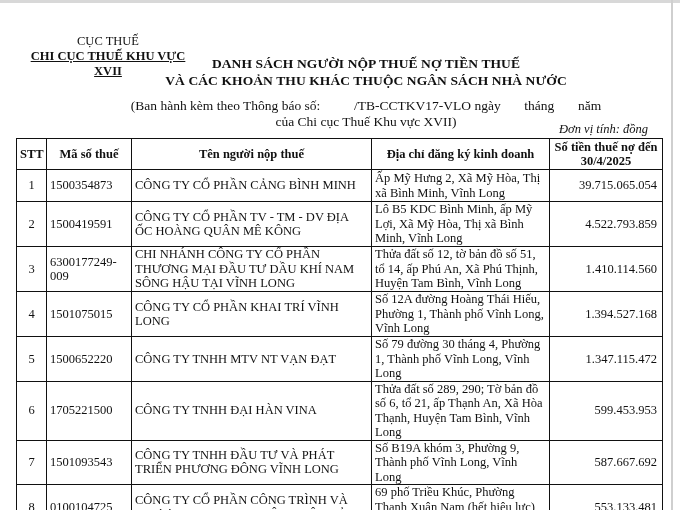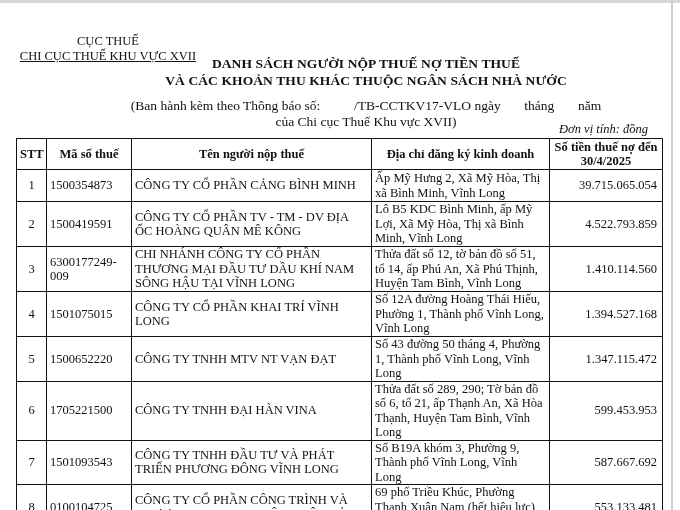--- a/index.html
+++ b/index.html
@@ -5,21 +5,21 @@
   html, body { margin: 0; padding: 0; }
   body {
     width: 680px; height: 510px; overflow: hidden; position: relative;
     background: #ffffff;
     font-family: "Liberation Serif", "DejaVu Serif", serif;
     color: #111;
   }
   .top-strip { position: absolute; left: 0; top: 0; width: 680px; height: 3px; background: #d8d8d8; }
   .page-edge { position: absolute; left: 671px; top: 0; width: 2px; height: 510px; background: #cfcfcf; }
   .agency { position: absolute; left: 18px; top: 10px; width: 180px; text-align: center; font-size: 12.5px; line-height: 15px; margin-top: 24px; }
-  .agency .sub { font-weight: normal; }
+  .agency .sub { font-weight: bold; }
   .agency .sub u { text-decoration: underline; }
   .title-block { position: absolute; left: 76px; top: 55px; width: 580px; text-align: center; }
   .title-block .t1, .title-block .t2 { font-weight: bold; font-size: 13.5px; line-height: 17px; letter-spacing: 0.1px; }
   .title-block .t3, .title-block .t4 { font-size: 13.5px; line-height: 16px; }
   .unit { position: absolute; right: 32px; top: 122px; font-style: italic; font-size: 12.5px; }
   table.debt {
     position: absolute; left: 16px; top: 138px; width: 646px;
     border-collapse: collapse; font-size: 12.5px; table-layout: fixed;
   }
   table.debt th, table.debt td { border: 1.5px solid #111; padding: 0 3px; vertical-align: middle; line-height: 14.5px; }
@@ -95,21 +95,21 @@
       <td class="stt">4</td>
       <td>1501075015</td>
       <td class="name">CÔNG TY CỔ PHẦN KHAI TRÍ VĨNH LONG</td>
       <td>Số 12A đường Hoàng Thái Hiếu, Phường 1, Thành phố Vĩnh Long, Vĩnh Long</td>
       <td class="amt">1.394.527.168</td>
     </tr>
     <tr class="r5">
       <td class="stt">5</td>
       <td>1500652220</td>
       <td class="name">CÔNG TY TNHH MTV NT VẠN ĐẠT</td>
-      <td>Số 43 đường 50 tháng 4, Phường 1, Thành phố Vĩnh Long, Vĩnh Long</td>
+      <td>Số 79 đường 30 tháng 4, Phường 1, Thành phố Vĩnh Long, Vĩnh Long</td>
       <td class="amt">1.347.115.472</td>
     </tr>
     <tr class="r6">
       <td class="stt">6</td>
       <td>1705221500</td>
       <td class="name">CÔNG TY TNHH ĐẠI HÀN VINA</td>
       <td>Thửa đất số 289, 290; Tờ bản đồ số 6, tổ 21, ấp Thạnh An, Xã Hòa Thạnh, Huyện Tam Bình, Vĩnh Long</td>
       <td class="amt">599.453.953</td>
     </tr>
     <tr class="r7">

